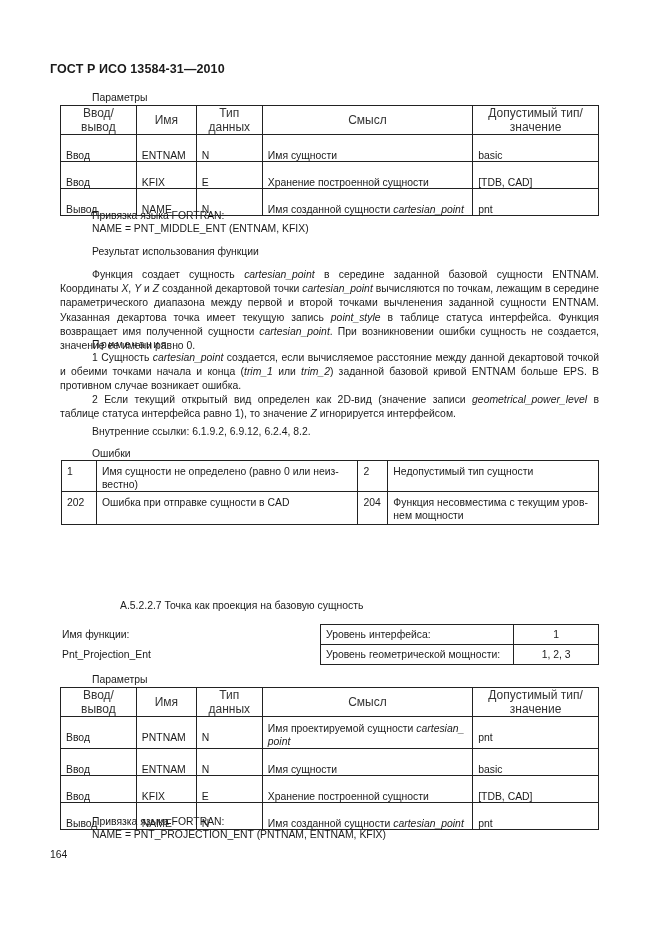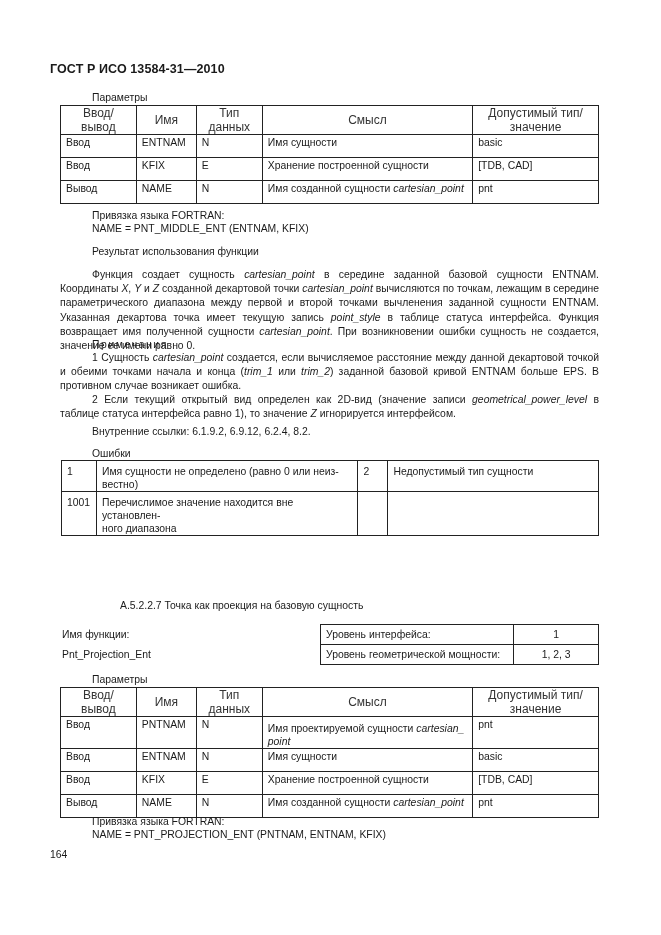--- a/index.html
+++ b/index.html
@@ -11,21 +11,21 @@
   .hdr { left: 50px; top: 62px; font-size: 12.5px; font-weight: bold; letter-spacing: 0.1px; }
   .txt { font-size: 10.4px; line-height: 14px; white-space: nowrap; }
   .para { font-size: 10.4px; line-height: 14.2px; text-align: justify; }
   .spaced { letter-spacing: 1.6px; }
   table { border-collapse: collapse; position: absolute; }
   td, th { border: 1px solid #222; font-size: 10.4px; padding: 0 5px; vertical-align: top; text-align: left; font-weight: normal; }
   th { font-size: 12px; text-align: center; vertical-align: middle; color: #333; }
   .ptable th { height: 20px; }
   .ptable { border-top: 1.5px solid #111; }
   .ptable thead tr { border-bottom: 1.5px solid #111; }
-  .ptable td { padding-top: 2px; }
+  .ptable td { padding-top: 15px; }
   .etable td { padding-top: 4px; line-height: 13px; }
   .itable td { vertical-align: middle; height: 19px; }
   .center { text-align: center !important; }
   i { font-style: italic; }
 </style>
 </head>
 <body>
 
 <div class="abs hdr">ГОСТ Р ИСО 13584-31—2010</div>
 
@@ -96,25 +96,25 @@
     </colgroup>
   <tbody id="errors-body">
       <tr style="height: 30px;">
         <td style="white-space: pre-line;">1</td>
         <td style="white-space: pre-line;">Имя сущности не определено (равно 0 или неиз-
 вестно)</td>
         <td style="white-space: pre-line;">2</td>
         <td style="white-space: pre-line;">Недопустимый тип сущности</td>
       </tr>
       <tr style="height: 33px;">
-        <td style="white-space: pre-line;">1001</td>
-        <td style="white-space: pre-line;">Перечислимое значение находится вне установлен-
-ного диапазона</td>
-        <td style="white-space: pre-line;"></td>
-        <td style="white-space: pre-line;"></td>
+        <td style="white-space: pre-line;">202</td>
+        <td style="white-space: pre-line;">Ошибка при отправке сущности в CAD</td>
+        <td style="white-space: pre-line;">204</td>
+        <td style="white-space: pre-line;">Функция несовместима с текущим уров-
+нем мощности</td>
       </tr>
     </tbody>
 </table>
 
 <div class="abs txt" style="left:92px; top:599px;margin-left:28px;">A.5.2.2.7 Точка как проекция на базовую сущность</div>
 
 <div class="abs txt" style="left:62px; top:628px;">Имя функции:</div>
 <div class="abs txt" style="left:62px; top:648px;">Pnt_Projection_Ent</div>
 
 <table class="itable" style="left:320px; top:624px; width:279px;">

